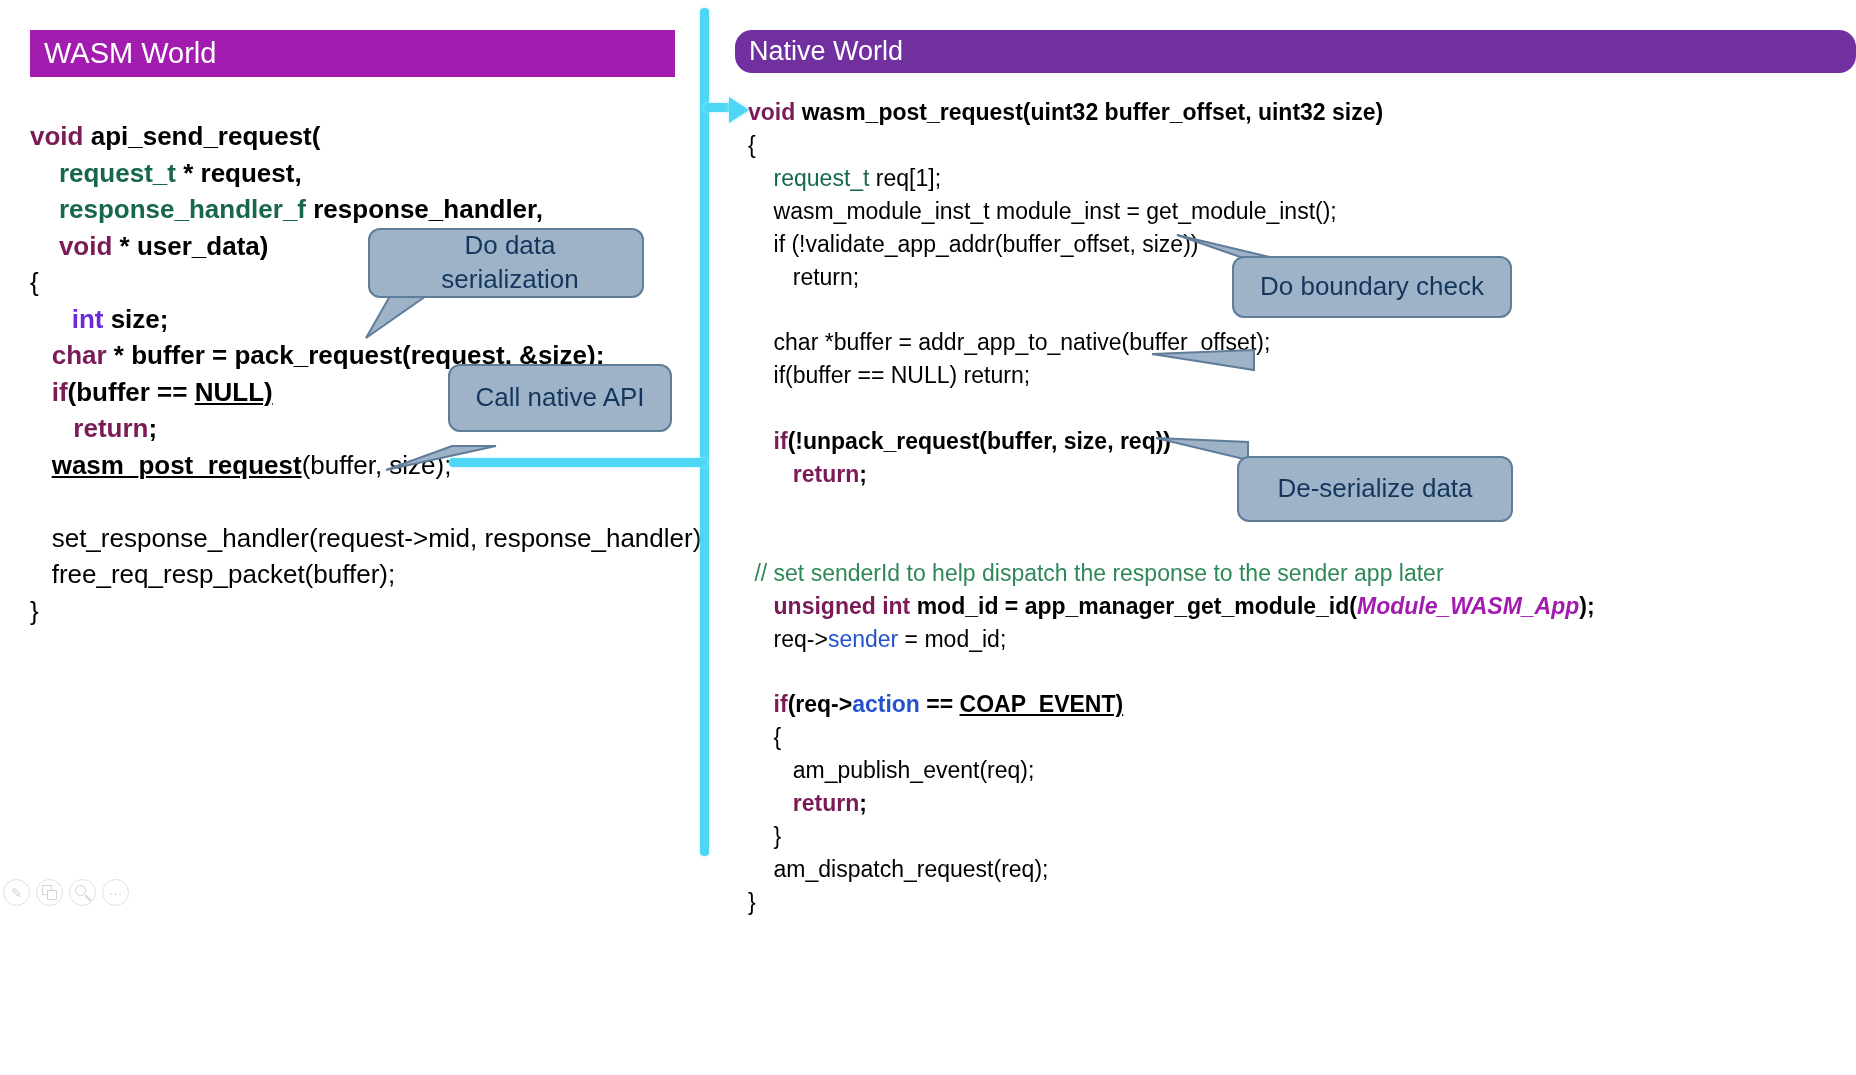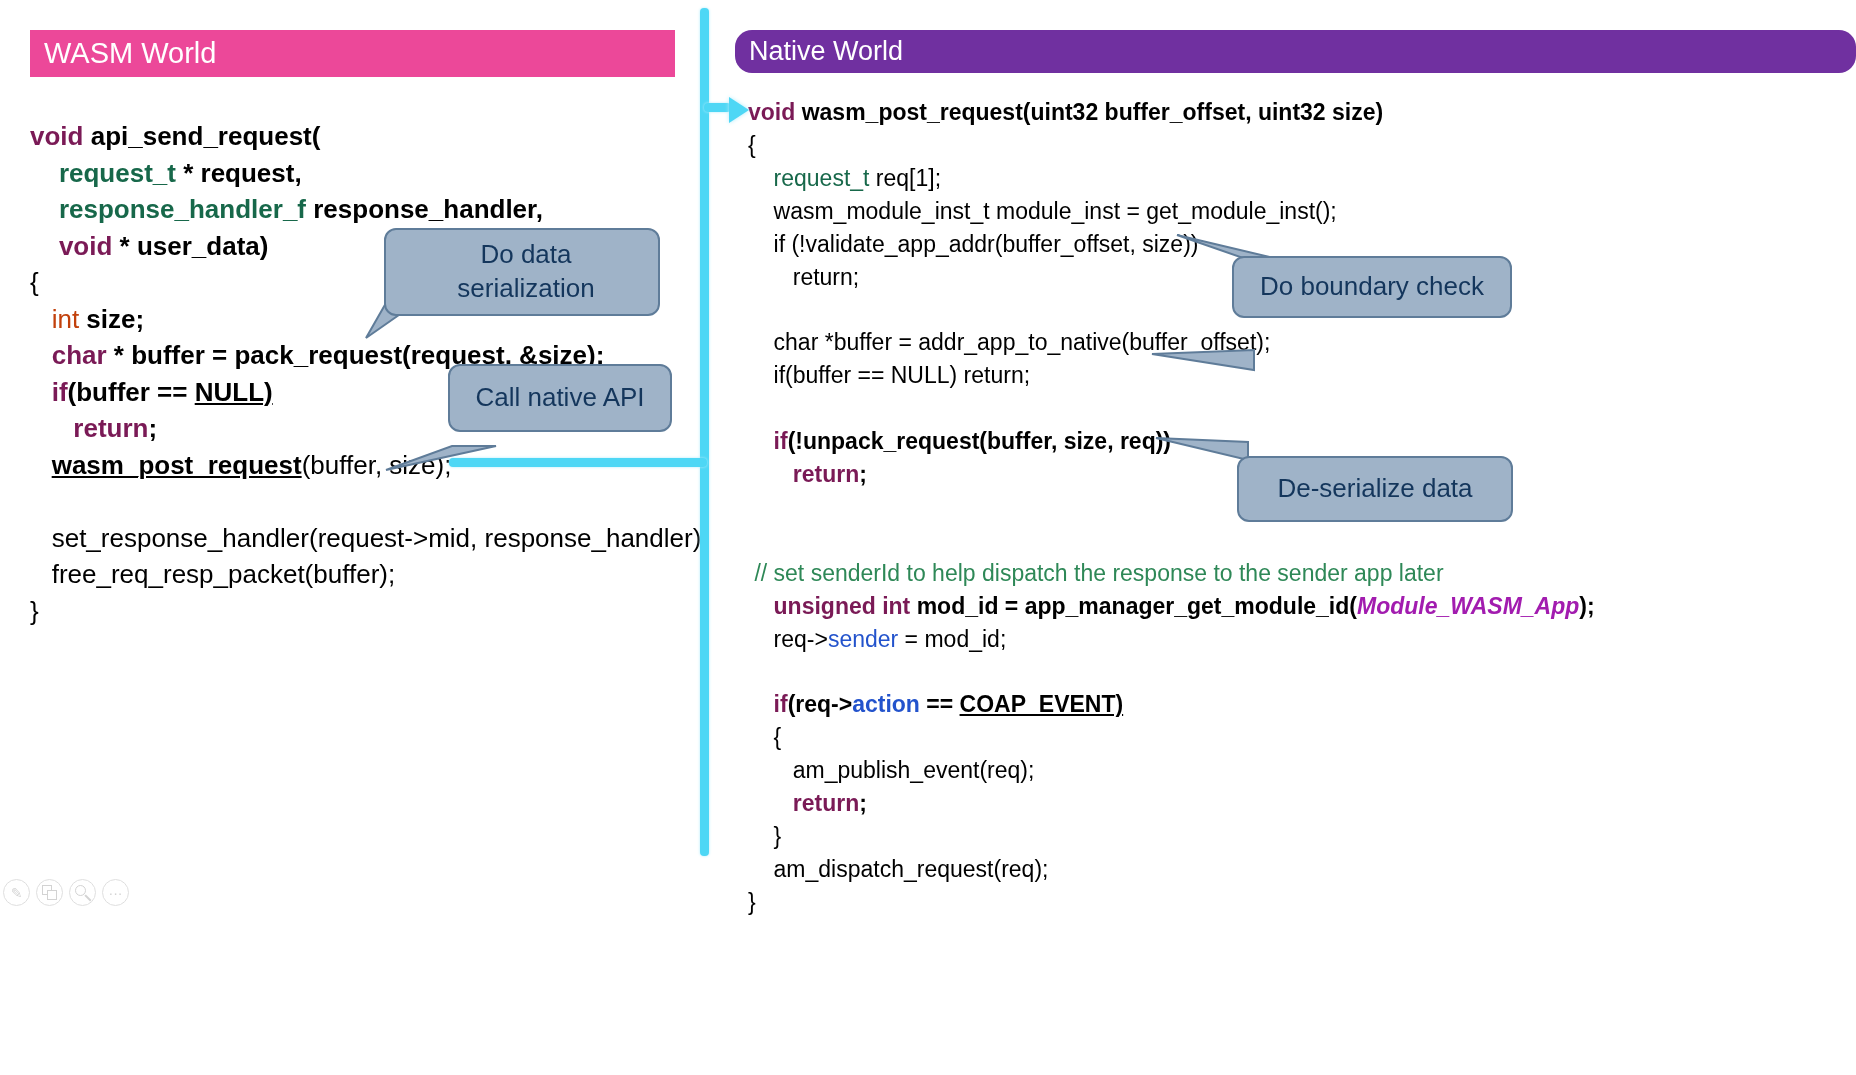--- a/index.html
+++ b/index.html
@@ -3,29 +3,29 @@
 <meta charset="utf-8">
 <style>
   * { margin:0; padding:0; box-sizing:border-box; }
   html,body { background:#ffffff; }
   .slide {
     position:relative; width:1856px; height:1075px; background:#ffffff;
     font-family:"Liberation Sans", sans-serif; overflow:hidden;
   }
   
   .hdr { position:absolute; color:#ffffff; display:flex; align-items:center; padding-left:14px; }
-  .hdr-left  { left:30px;  top:30px; width:645px;  height:47px; background:#ec4899; font-size:29px; }
+  .hdr-left  { left:30px;  top:30px; width:645px;  height:47px; background:#a21caf; font-size:29px; }
   .hdr-right { left:735px; top:30px; width:1121px; height:43px; background:#7030A0; font-size:27px;border-radius:17px; }
   
   .code { position:absolute; white-space:pre; color:#000000; }
   .code-left  { left:30px;  top:118px; font-size:26px; line-height:36.5px; }
   .code-right { left:748px; top:96px;  font-size:23px; line-height:32.9px; }
   .kw  { color:#7A1A56; font-weight:bold; }
   .g   { color:#17684A; }
-  .nv  { color:#c2410c; font-weight:normal; }
+  .nv  { color:#6d28d9; font-weight:bold;margin-left:20px; }
   .b   { font-weight:bold; }
   .u   { text-decoration:underline; }
   .cm  { color:#2E8857; }
   .bl  { color:#2353CC; }
   .bli { color:#a21caf; font-weight:bold; font-style:italic; }
   
   .conn { position:absolute; background:#4ED7F5; border-radius:4px; box-shadow:0 0 3px #b0ecfb; }
   .conn-v   { left:700px; top:8px;   width:9px;   height:848px; }
   .conn-top { left:704px; top:103px; width:27px;  height:9px; }
   .conn-mid { left:449px; top:458px; width:258px; height:9px; }
@@ -33,21 +33,21 @@
     position:absolute; left:729px; top:97px; width:0; height:0;
     border-top:13px solid transparent; border-bottom:13px solid transparent;
     border-left:20px solid #4ED7F5; filter:drop-shadow(0 0 2px #b0ecfb);
   }
   
   .callout {
     position:absolute; background:#9FB3C8; border:2px solid #5F7C99; border-radius:12px;
     color:#14365C; display:flex; align-items:center; justify-content:center;
     text-align:center; font-size:26px; line-height:1.3; white-space:pre-line;
   }
-  .co-serial   { left:384px;  top:228px; width:276px; height:88px;padding-left:8px; }
+  .co-serial   { left:368px;  top:228px; width:276px; height:70px;padding-left:8px; }
   .co-native   { left:448px;  top:364px; width:224px; height:68px; }
   .co-boundary { left:1232px; top:256px; width:280px; height:62px; }
   .co-address  { left:1237px; top:362px; width:276px; height:72px; }
   .co-deserial { left:1237px; top:448px; width:276px; height:66px;margin-top:8px; }
   .tail { position:absolute; }
   
   .pp-icons { position:absolute; left:3px; top:879px; display:flex; gap:6px; opacity:0.55; }
   .ppi {
     width:27px; height:27px; border:1.6px solid #c4c4c4; border-radius:50%;
     color:#b0b0b0; display:flex; align-items:center; justify-content:center;

